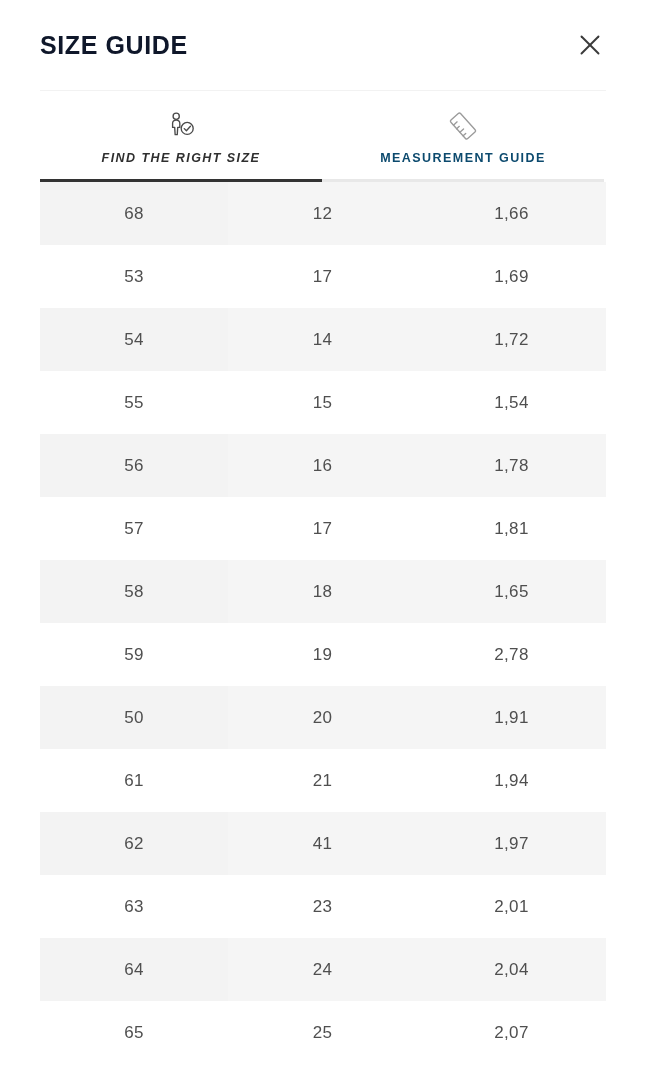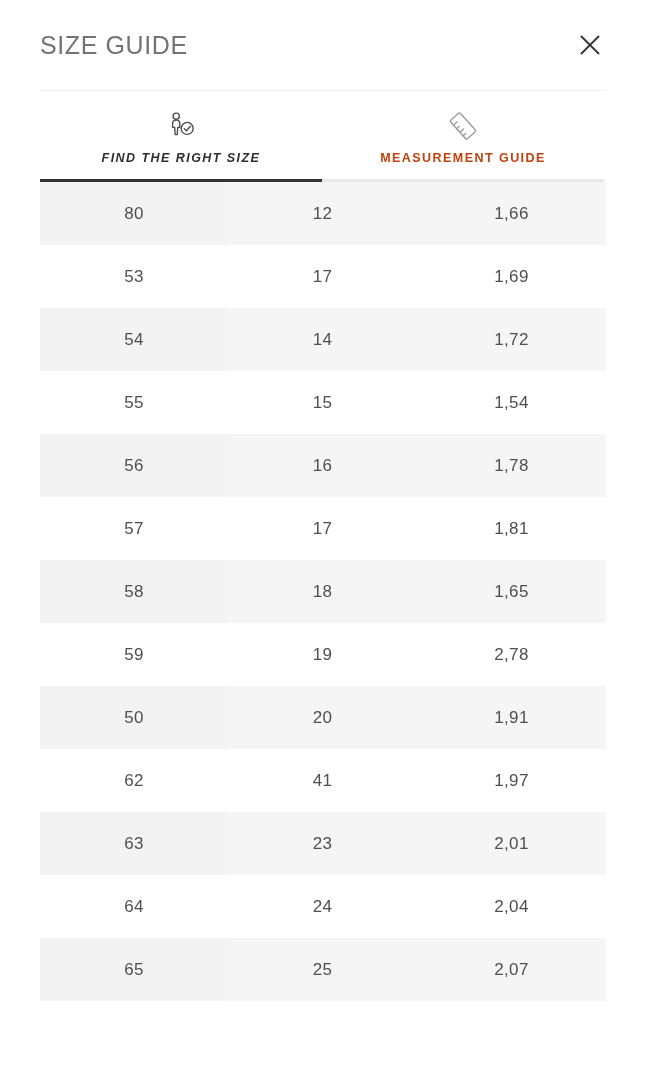--- a/index.html
+++ b/index.html
@@ -23,23 +23,23 @@
   .modal-header {
     position: relative;
     height: 90px;
     display: flex;
     align-items: center;
     padding: 0 40px;
   }
 
   .modal-title {
     font-size: 25px;
-    font-weight: 400;
+    font-weight: 700;
     letter-spacing: 0.6px;
-    color: #737373;
+    color: #0f172a;
     line-height: 1;
   }
 
   .close-button {
     position: absolute;
     right: 34px;
     top: 23px;
     width: 44px;
     height: 44px;
     display: flex;
@@ -84,21 +84,21 @@
     align-items: center;
     justify-content: center;
     margin-bottom: 8px;
   }
   .tab-icon svg { display: block; }
 
   .tab-label {
     font-size: 12.5px;
     letter-spacing: 1.45px;
     font-weight: 700;
-    color: #c2410c;
+    color: #0c4a6e;
     white-space: nowrap;
   }
   .tab.active .tab-label { color: #2f2f2f; }
 
   
   .size-table {
     margin: 0 40px;
     width: 566px;
     border-collapse: collapse;
     table-layout: fixed;
@@ -171,21 +171,21 @@
         </svg>
       </span>
       <span class="tab-label">MEASUREMENT GUIDE</span>
     </button>
 
   </div>
 
   <table class="size-table">
     <tbody>
       <tr>
-        <td class="col-0">80</td>
+        <td class="col-0">68</td>
         <td class="col-1">12</td>
         <td class="col-2">1,66</td>
       </tr>
       <tr>
         <td class="col-0">53</td>
         <td class="col-1">17</td>
         <td class="col-2">1,69</td>
       </tr>
       <tr>
         <td class="col-0">54</td>
@@ -216,20 +216,25 @@
         <td class="col-0">59</td>
         <td class="col-1">19</td>
         <td class="col-2">2,78</td>
       </tr>
       <tr>
         <td class="col-0">50</td>
         <td class="col-1">20</td>
         <td class="col-2">1,91</td>
       </tr>
       <tr>
+        <td class="col-0">61</td>
+        <td class="col-1">21</td>
+        <td class="col-2">1,94</td>
+      </tr>
+      <tr>
         <td class="col-0">62</td>
         <td class="col-1">41</td>
         <td class="col-2">1,97</td>
       </tr>
       <tr>
         <td class="col-0">63</td>
         <td class="col-1">23</td>
         <td class="col-2">2,01</td>
       </tr>
       <tr>

